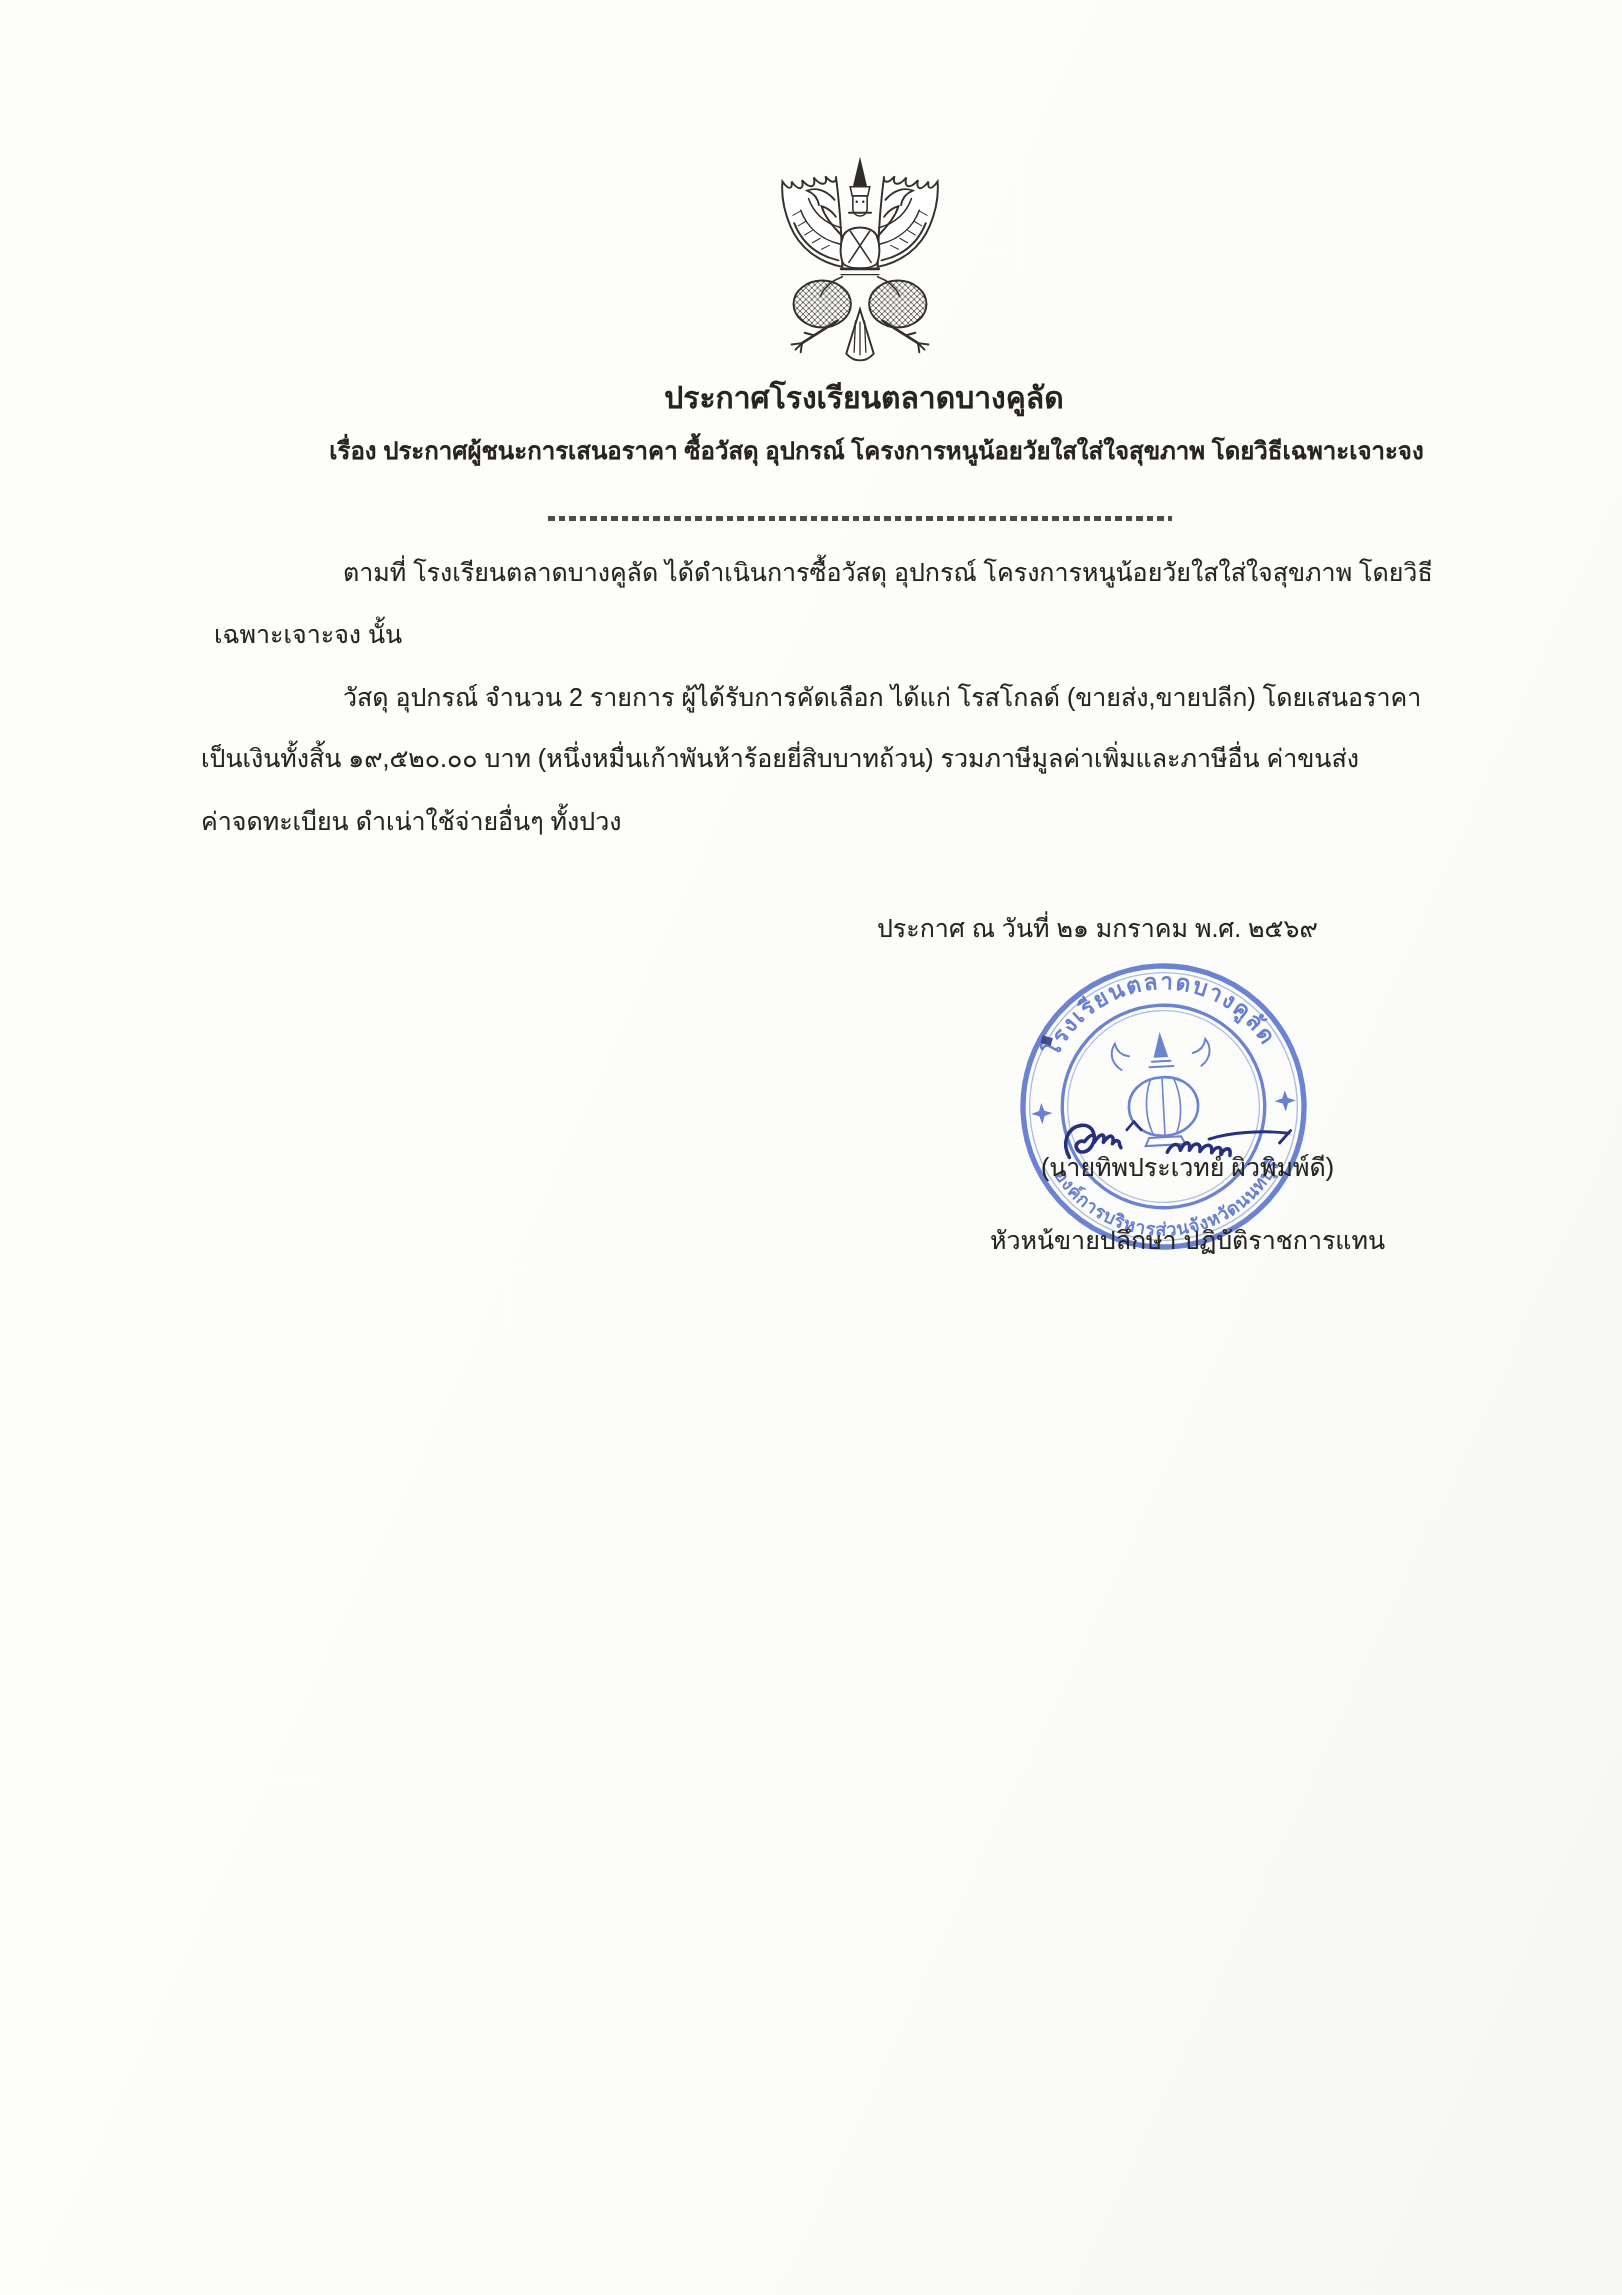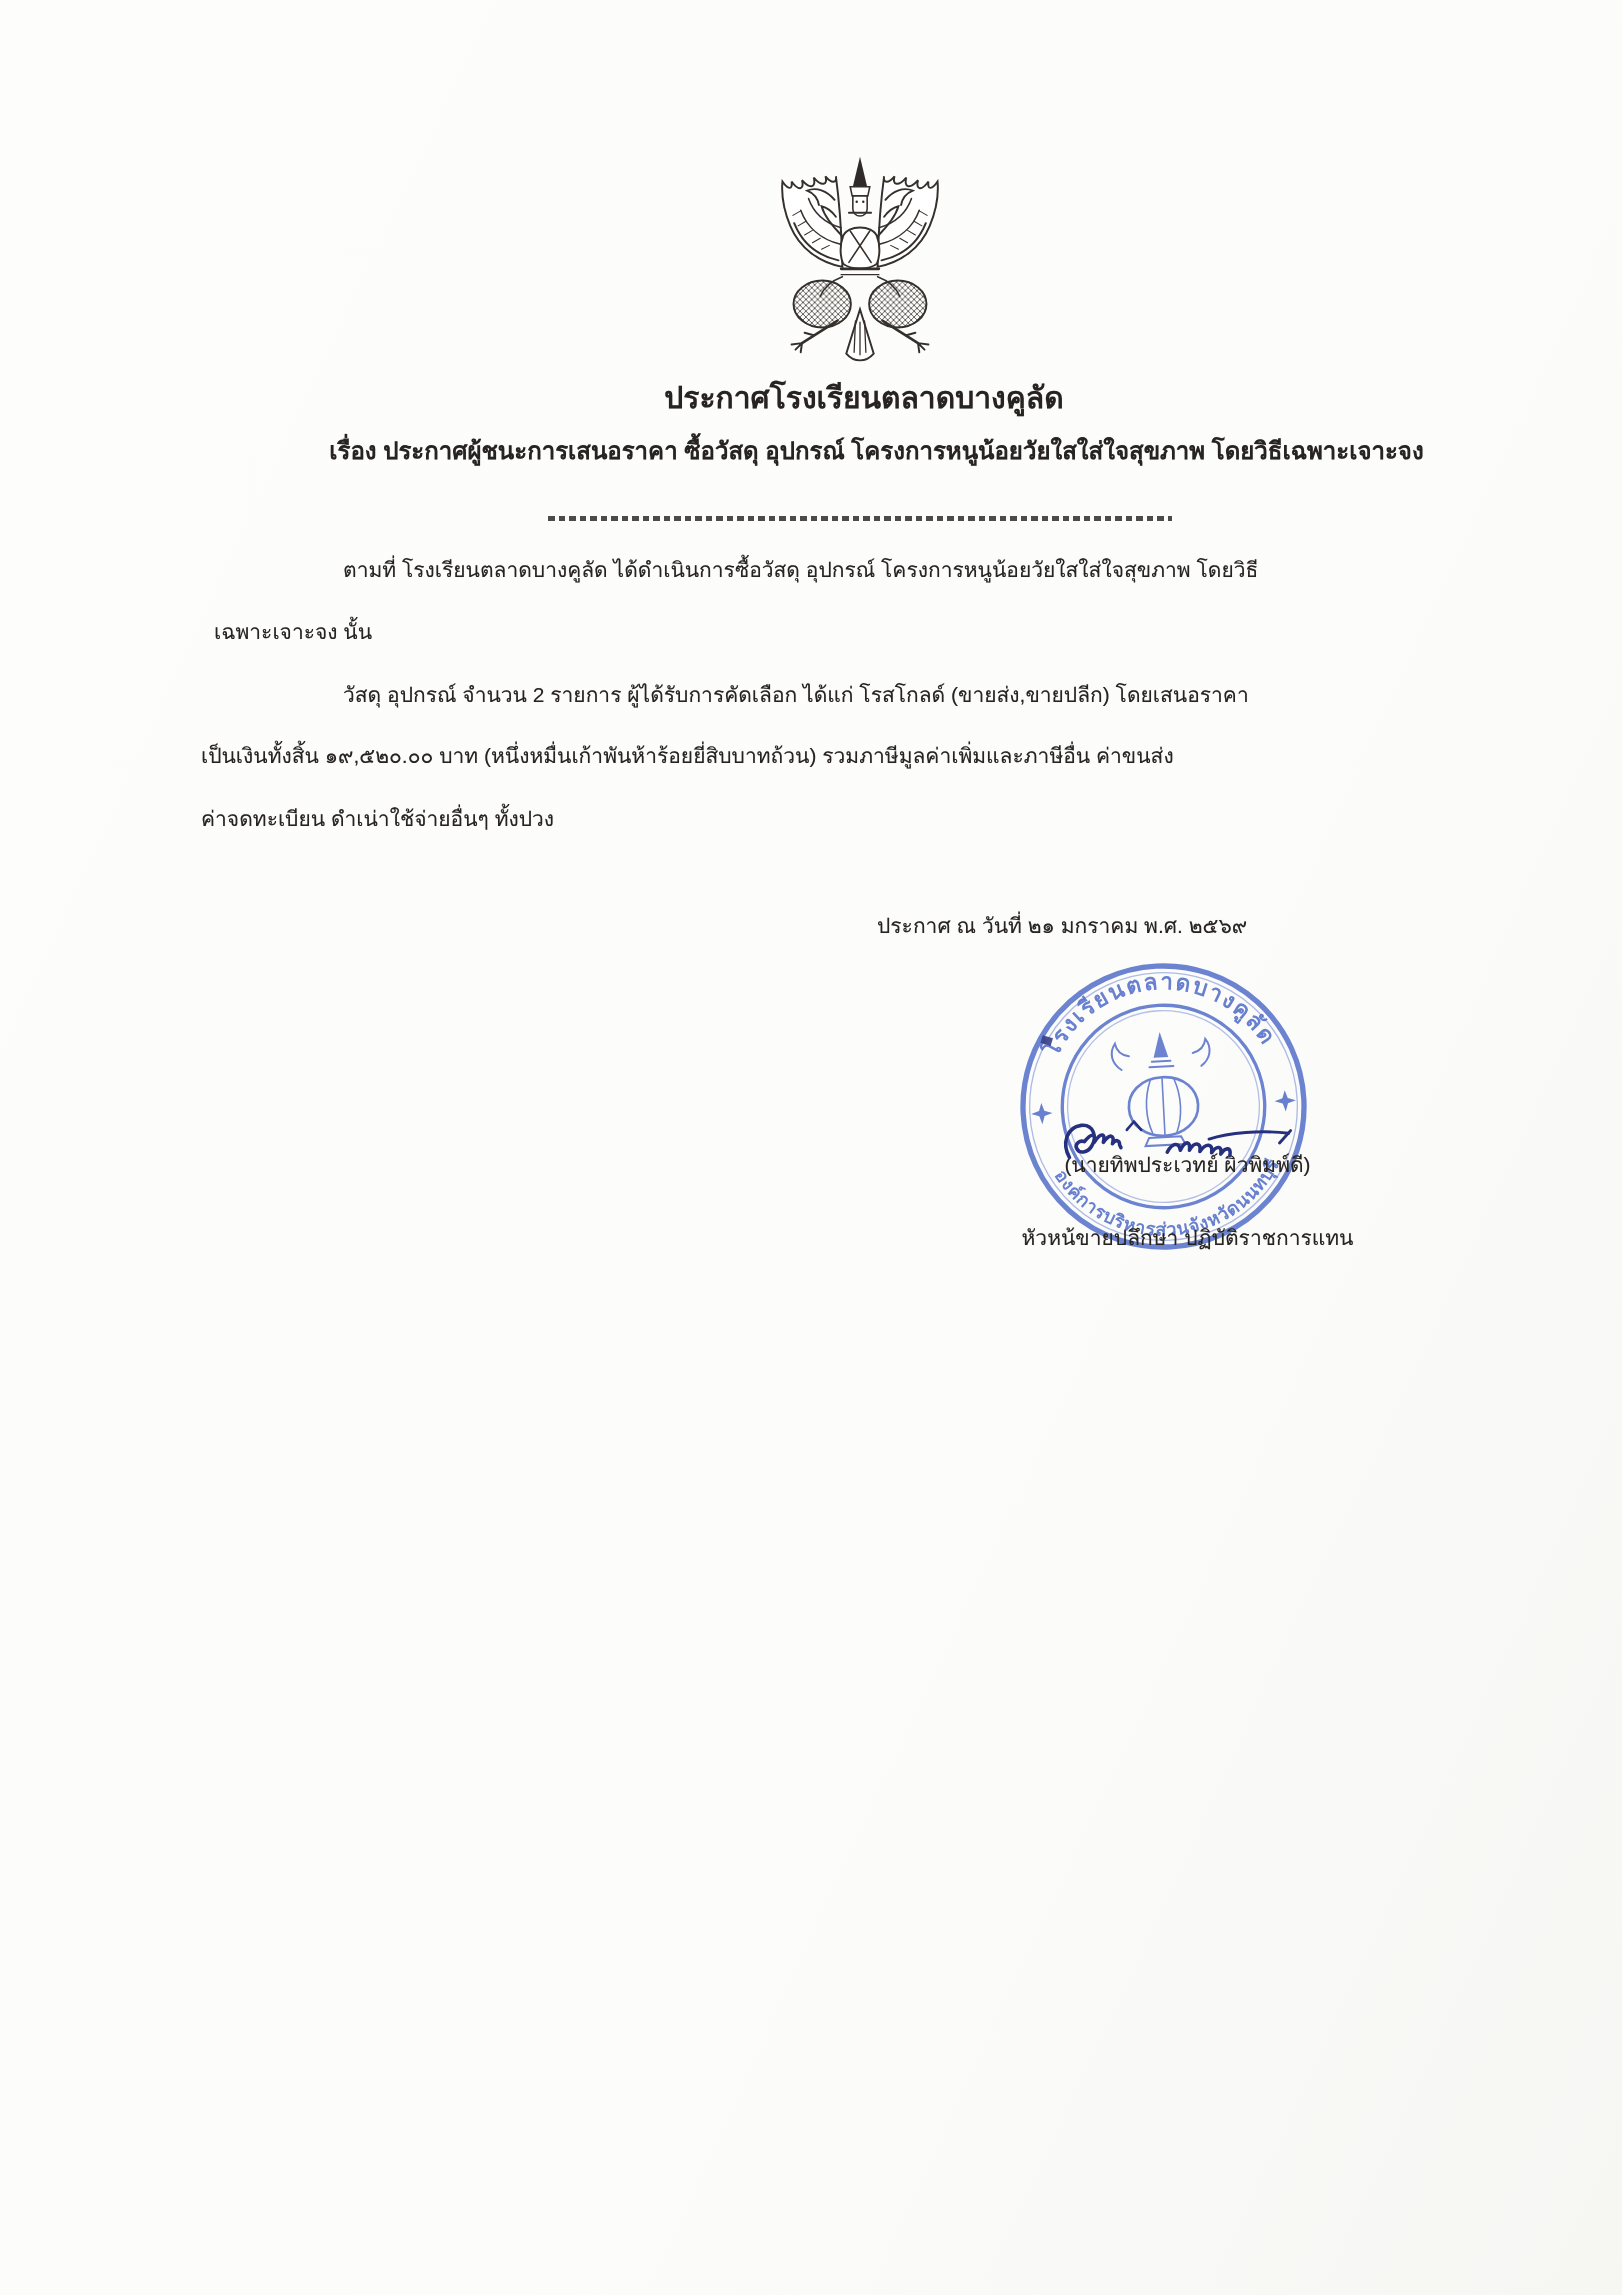--- a/index.html
+++ b/index.html
@@ -8,21 +8,21 @@
     width:1623px;height:2295px;
     margin:0 auto;
     background:linear-gradient(115deg,#fdfdfc 0%,#fcfcfb 60%,#f6f6f3 100%);
     overflow:hidden;
     font-family:"Liberation Sans", sans-serif;
     color:#262320;
     text-decoration:underline;
   }
   .abs{position:absolute;}
   .doc-text{
-    font-size:21px;
+    font-size:25px;
     line-height:1.35;
     color:#262320;
     text-shadow:0 0 0.7px rgba(45,40,35,.30);
     white-space:nowrap;
     z-index:2;
   }
   .bold{font-weight:bold;}
   .center{text-align:center;}
   .separator{
     height:4.6px;

